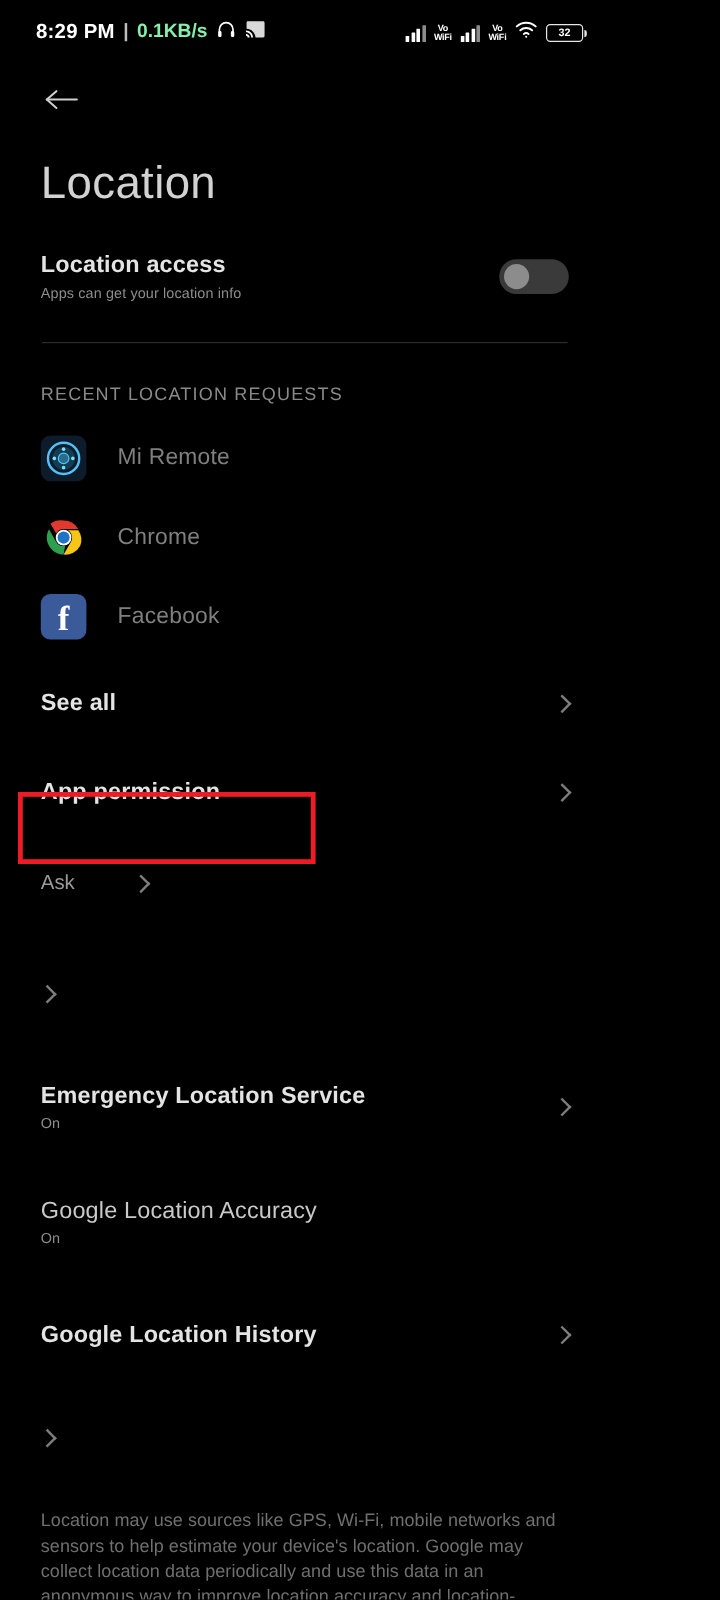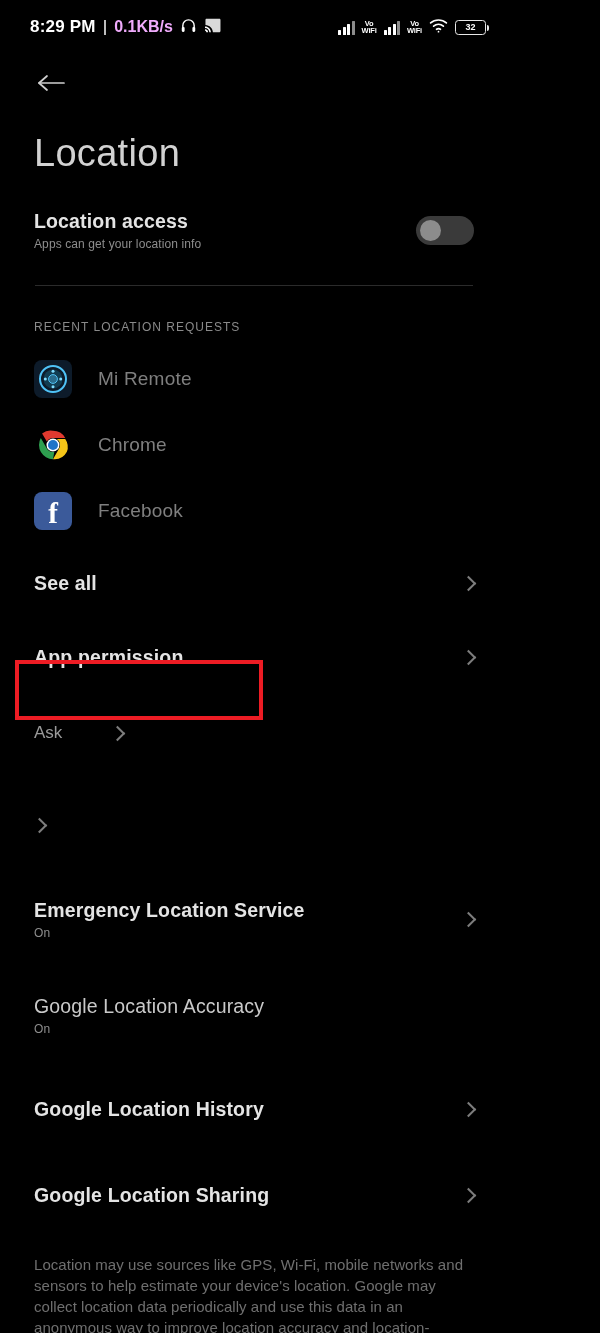--- a/index.html
+++ b/index.html
@@ -12,21 +12,21 @@
   .screen { position:relative; width:508px; height:1333px; background:#000; }
 
   
   .statusbar {
     height:54px; display:flex; align-items:center;
     justify-content:space-between; padding:0 22px 0 30px;
   }
   .sb-left { display:flex; align-items:center; gap:7px; }
   .sb-clock { color:#fff; font-size:17px; font-weight:bold; letter-spacing:.2px; }
   .sb-sep { color:#bdbdbd; font-size:16px; font-weight:bold; }
-  .sb-net { color:#f0abfc; font-size:16px; font-weight:bold; }
+  .sb-net { color:#86efac; font-size:16px; font-weight:bold; }
   .sb-right { display:flex; align-items:center; gap:7px;text-align:center; }
 
   .bars { display:flex; align-items:flex-end; gap:1.5px; height:15px; }
   .bars i { display:block; width:3px; background:#fff; border-radius:.5px; }
   .bars i:nth-child(1){ height:5px; }
   .bars i:nth-child(2){ height:8px; }
   .bars i:nth-child(3){ height:11px; }
   .bars i:nth-child(4){ height:14px; opacity:.55; }
   .vowifi { display:flex; flex-direction:column; align-items:center; line-height:7.5px;
             color:#fff; font-size:7.5px; font-weight:bold; letter-spacing:-.2px; }
@@ -54,21 +54,21 @@
   .row-title { color:#e4e4e4; font-size:19.5px; font-weight:bold; letter-spacing:.15px; }
   .row-title.dim { color:#c9c9c9; font-weight:normal; }
   .row-sub { color:#8d8d8d; font-size:12px; margin-top:4px; letter-spacing:.1px; }
   .row-value { color:#9a9a9a; font-size:17px; margin-right:14px; white-space:nowrap; }
   .chev { width:11px; height:11px; border-right:2px solid #7d7d7d;
           border-top:2px solid #7d7d7d; transform:rotate(45deg); flex:0 0 auto; }
 
   .divider { height:1px; background:#2b2b2b; margin:22px 35px 0 35px; }
 
   .section-label {
-    color:#8a8a8a; font-size:12px; letter-spacing:1px;
+    color:#8a8a8a; font-size:15px; letter-spacing:1px;
     padding:34px 4px 0 34px;
   }
 
   
   .toggle {
     width:58px; height:29px; border-radius:15px; background:#3a3a3a;
     position:relative; flex:0 0 auto;
   }
   .toggle .knob {
     position:absolute; left:4px; top:4px; width:21px; height:21px;
@@ -259,23 +259,20 @@
   </div>
 
   <div class="row" style="margin-top:28px;">
     <div class="row-text">
       <div class="row-title">Google Location History</div>
     </div>
     <span class="chev"></span>
   </div>
 
   <div class="row" style="margin-top:20px;">
-    <div class="row-text">
-      <div class="row-title">Google Location Sharing</div>
-    </div>
     <span class="chev"></span>
   </div>
 
   <div class="footer">Location may use sources like GPS, Wi-Fi, mobile networks and sensors to help estimate your device's location. Google may collect location data periodically and use this data in an anonymous way to improve location accuracy and location-based services.</div>
 
   <div class="highlight"></div>
 
 </div>
 
 </body></html>

